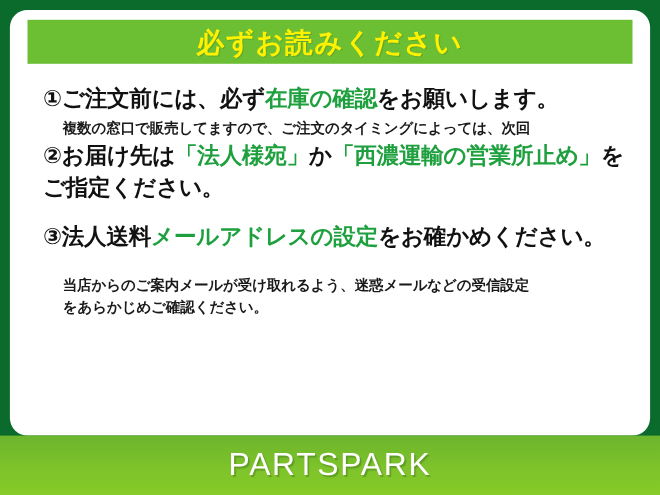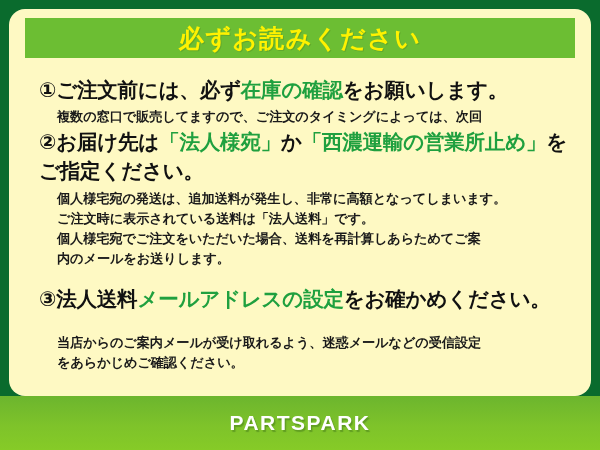--- a/index.html
+++ b/index.html
@@ -25,21 +25,21 @@
   }
 
   
   .card {
     position: absolute;
     left: 9px;
     top: 9px;
     width: 582px;
     height: 387px;
     box-sizing: border-box;
-    background: #fef9c3;
+    background: #ffffff;
     border-radius: 16px;
     overflow: hidden;
   }
 
   
   .title-bar {
     position: absolute;
     left: 16px;
     top: 9px;
     width: 550px;
@@ -111,22 +111,22 @@
     bottom: 0;
     width: 600px;
     height: 54px;
     background: linear-gradient(180deg, #6cb52e 0%, #7ec32a 55%, #86cb27 100%);
     display: flex;
     align-items: center;
     justify-content: center;
   }
   .brand {
     color: #ffffff;
-    font-size: 21px;
-    font-weight: bold;
+    font-size: 29px;
+    font-weight: normal;
     letter-spacing: 1.5px;
     text-shadow: 1.5px 1.5px 1px rgba(60,110,25,0.45);
   }
 </style>
 </head>
 <body>
 
 <div class="banner">
 
   <div class="card">
@@ -143,26 +143,20 @@
         </div>
         <div class="item-body">
           <span class="line">複数の窓口で販売してますので、ご注文のタイミングによっては、次回</span>
         </div>
       </div>
 
       <div class="item item-2">
         <div class="item-heading wrap">
           <span>②</span><span>お届け先は</span><span class="accent">「法人様宛」</span><span>か</span><span class="accent">「西濃運輸の営業所止め」</span><span>をご指定ください。</span>
         </div>
-        <div class="item-body">
-          <span class="line">個人様宅宛の発送は、追加送料が発生し、非常に高額となってしまいます。</span>
-          <span class="line">ご注文時に表示されている送料は「法人送料」です。</span>
-          <span class="line">個人様宅宛でご注文をいただいた場合、送料を再計算しあらためてご案</span>
-          <span class="line">内のメールをお送りします。</span>
-        </div>
       </div>
 
       <div class="item item-3">
         <div class="item-heading">
           <span>③</span><span>法人送料</span><span class="accent">メールアドレスの設定</span><span>をお確かめください。</span>
         </div>
         <div class="item-body">
           <span class="line">当店からのご案内メールが受け取れるよう、迷惑メールなどの受信設定</span>
           <span class="line">をあらかじめご確認ください。</span>
         </div>

